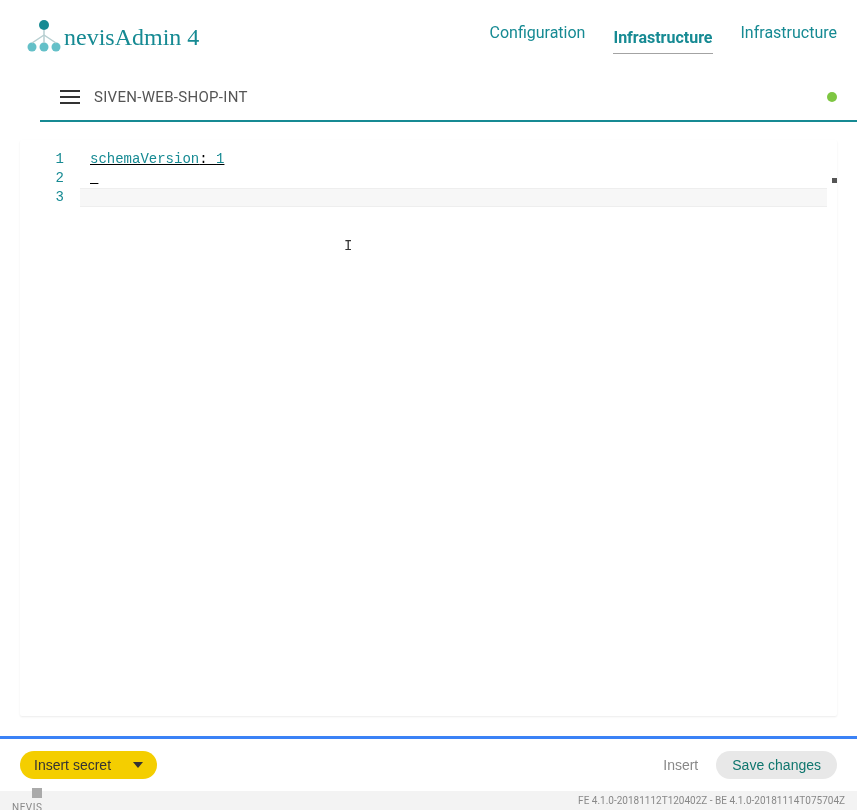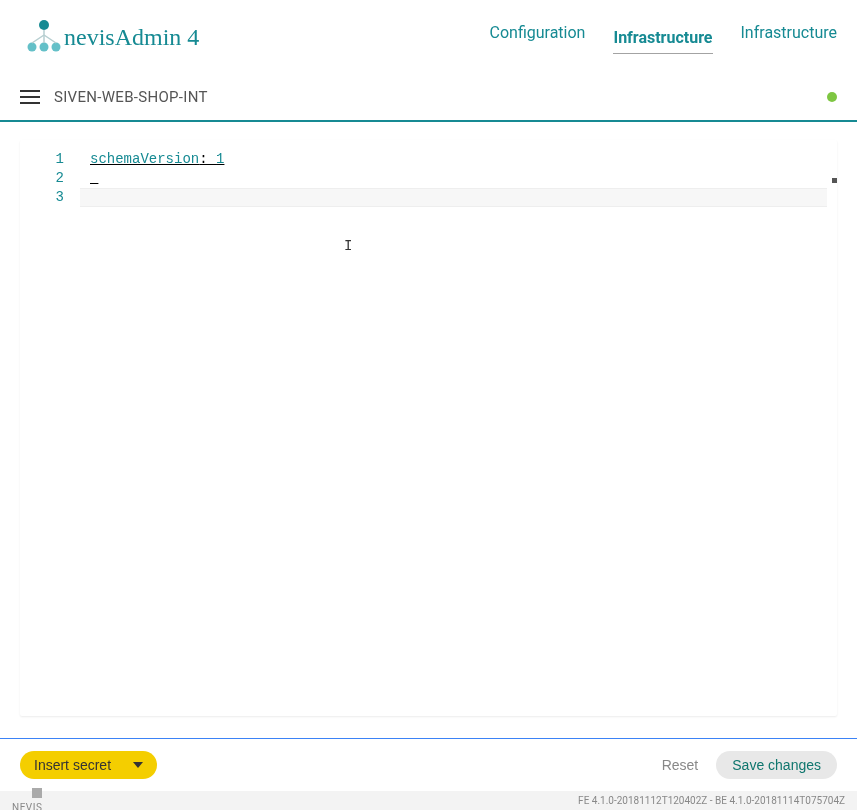--- a/index.html
+++ b/index.html
@@ -53,20 +53,21 @@
       margin-top: 8px;
     }
 
     
     .toolbar {
       display: flex;
       justify-content: space-between;
       align-items: center;
       padding: 14px 20px;
       border-bottom: 2px solid #168a93;
+      margin-left: 40px;
     }
     .toolbar-left {
       display: flex;
       align-items: center;
       gap: 14px;
     }
     .menu-icon {
       cursor: pointer;
       display: flex;
       flex-direction: column;
@@ -163,21 +164,21 @@
       height: 5px;
       background: #555;
     }
 
     
     .action-bar {
       position: absolute;
       bottom: 19px;
       left: 0;
       right: 0;
-      border-top: 1px solid #3b82f6;
+      border-top: 3px solid #3b82f6;
       padding: 12px 20px;
       display: flex;
       justify-content: space-between;
       align-items: center;
       background: #fff;
     }
     .insert-secret {
       background: #f4ce00;
       color: #333;
       border: none;
@@ -307,21 +308,21 @@
     </div>
   </div>
 </div>
 
 <div class="action-bar">
   <button class="insert-secret">
     <span>Insert secret</span>
     <span class="caret"></span>
   </button>
   <div class="action-right">
-    <button class="reset-btn">Reset</button>
+    <button class="reset-btn">Insert</button>
     <button class="save-btn">Save changes</button>
   </div>
 </div>
 
 <div class="footer">
   <div class="footer-brand">
     <span class="footer-brand-mark"></span>
     <span>NEVIS</span>
   </div>
   <div>FE 4.1.0-20181112T120402Z - BE 4.1.0-20181114T075704Z</div>

